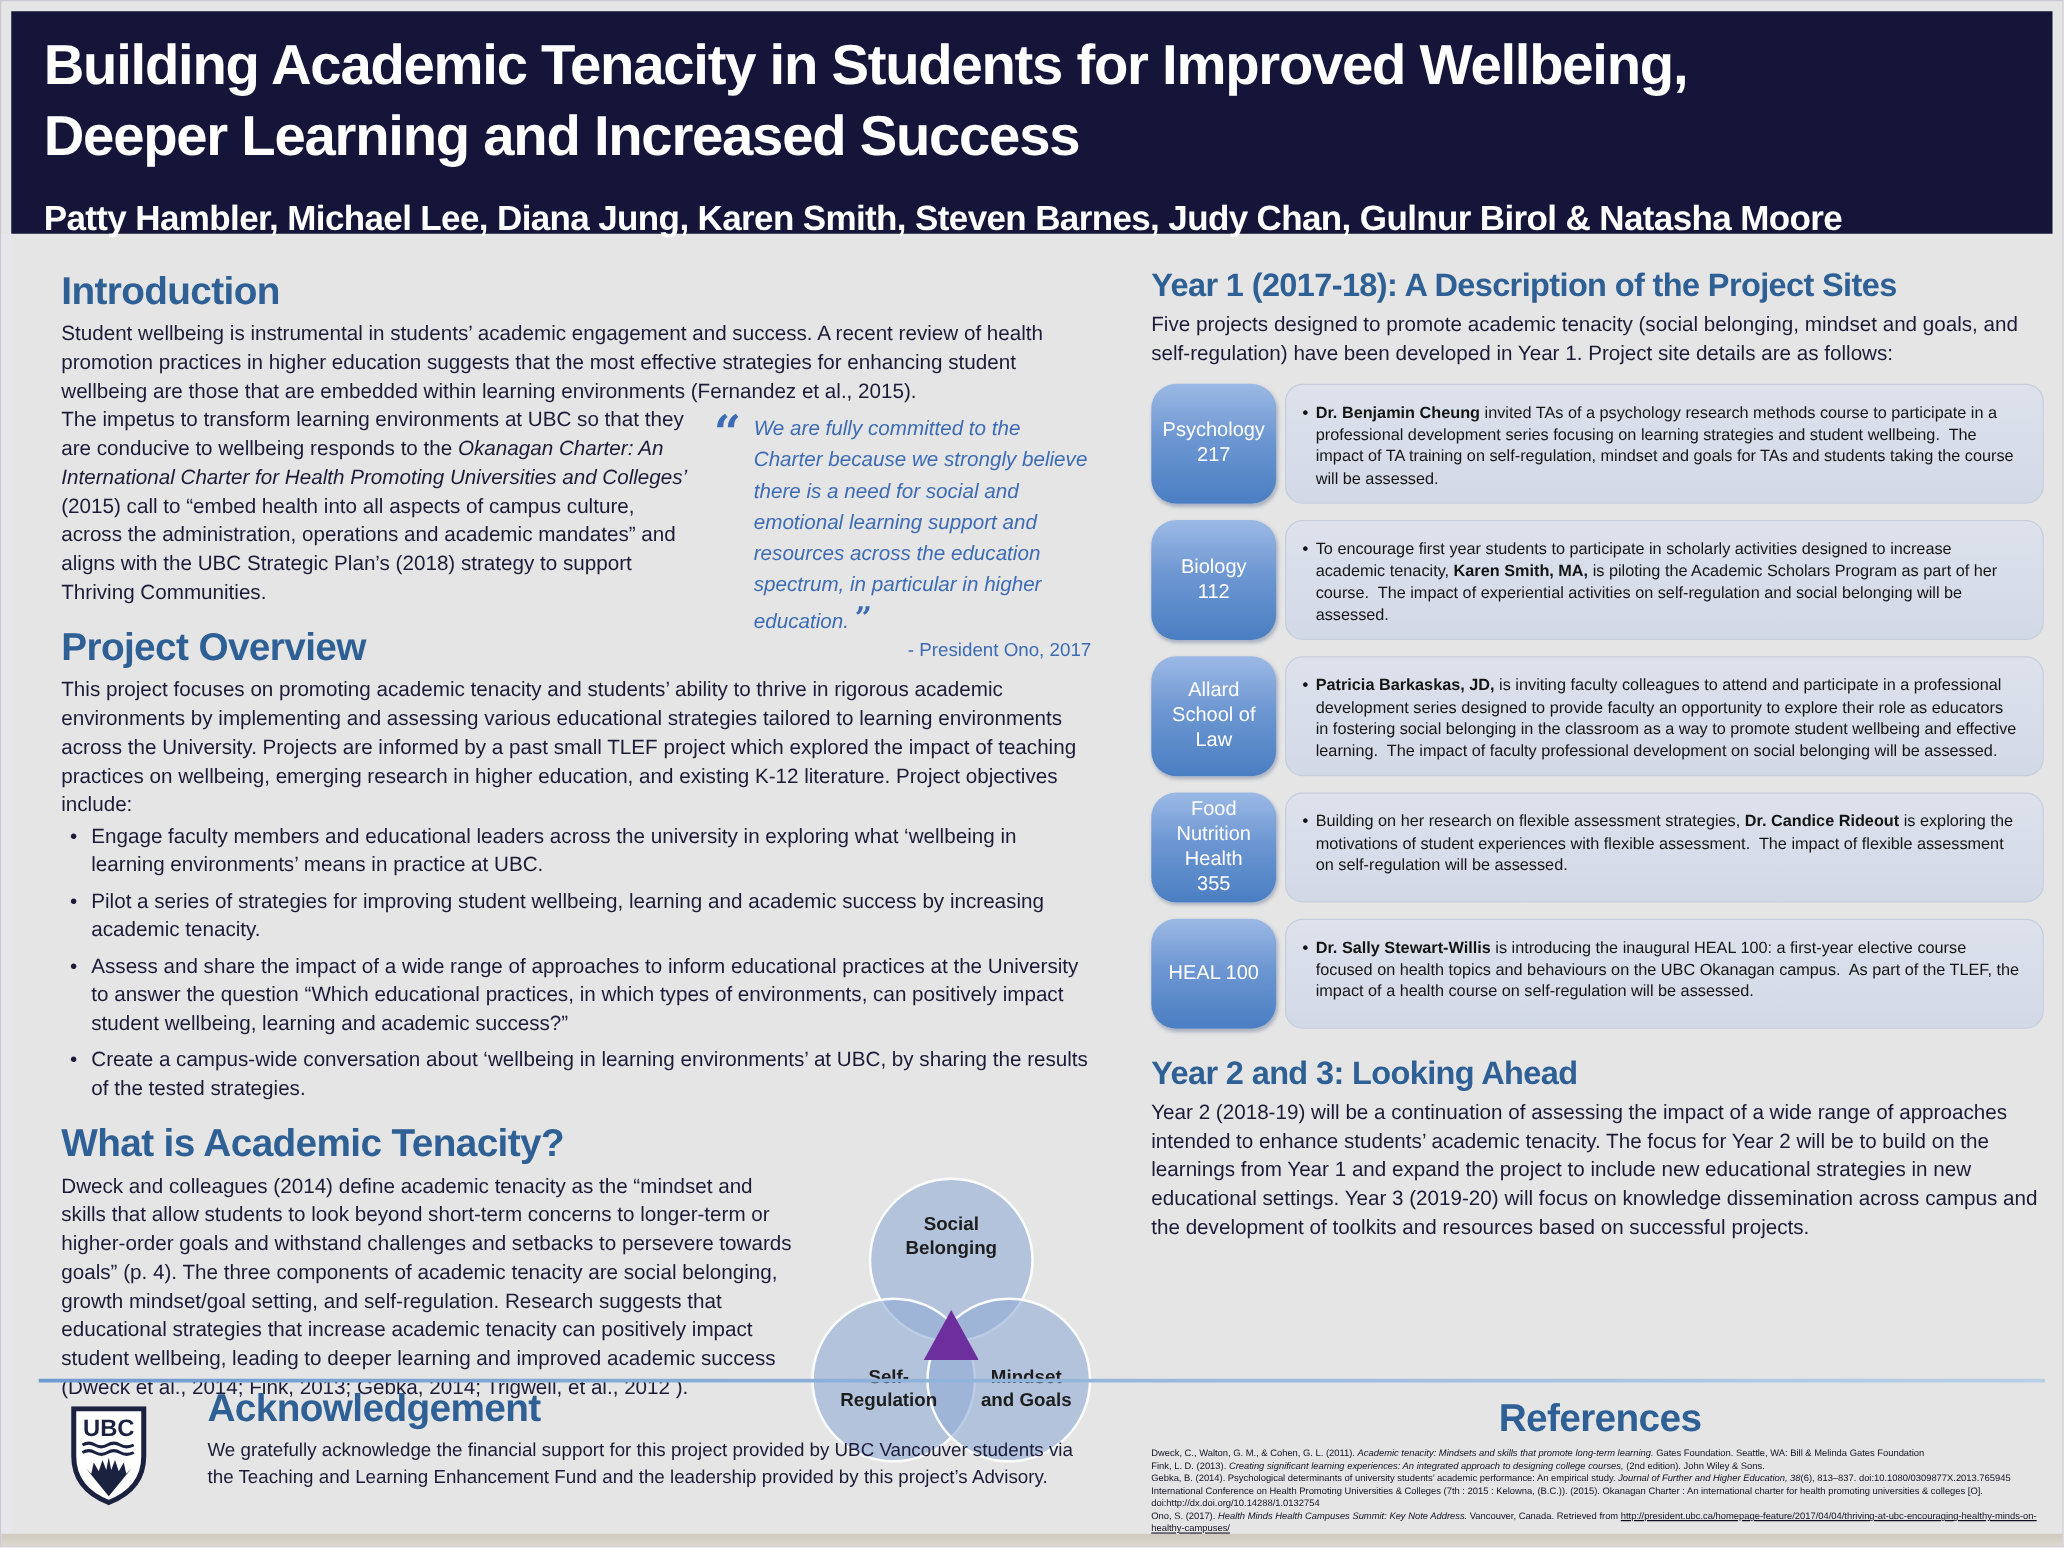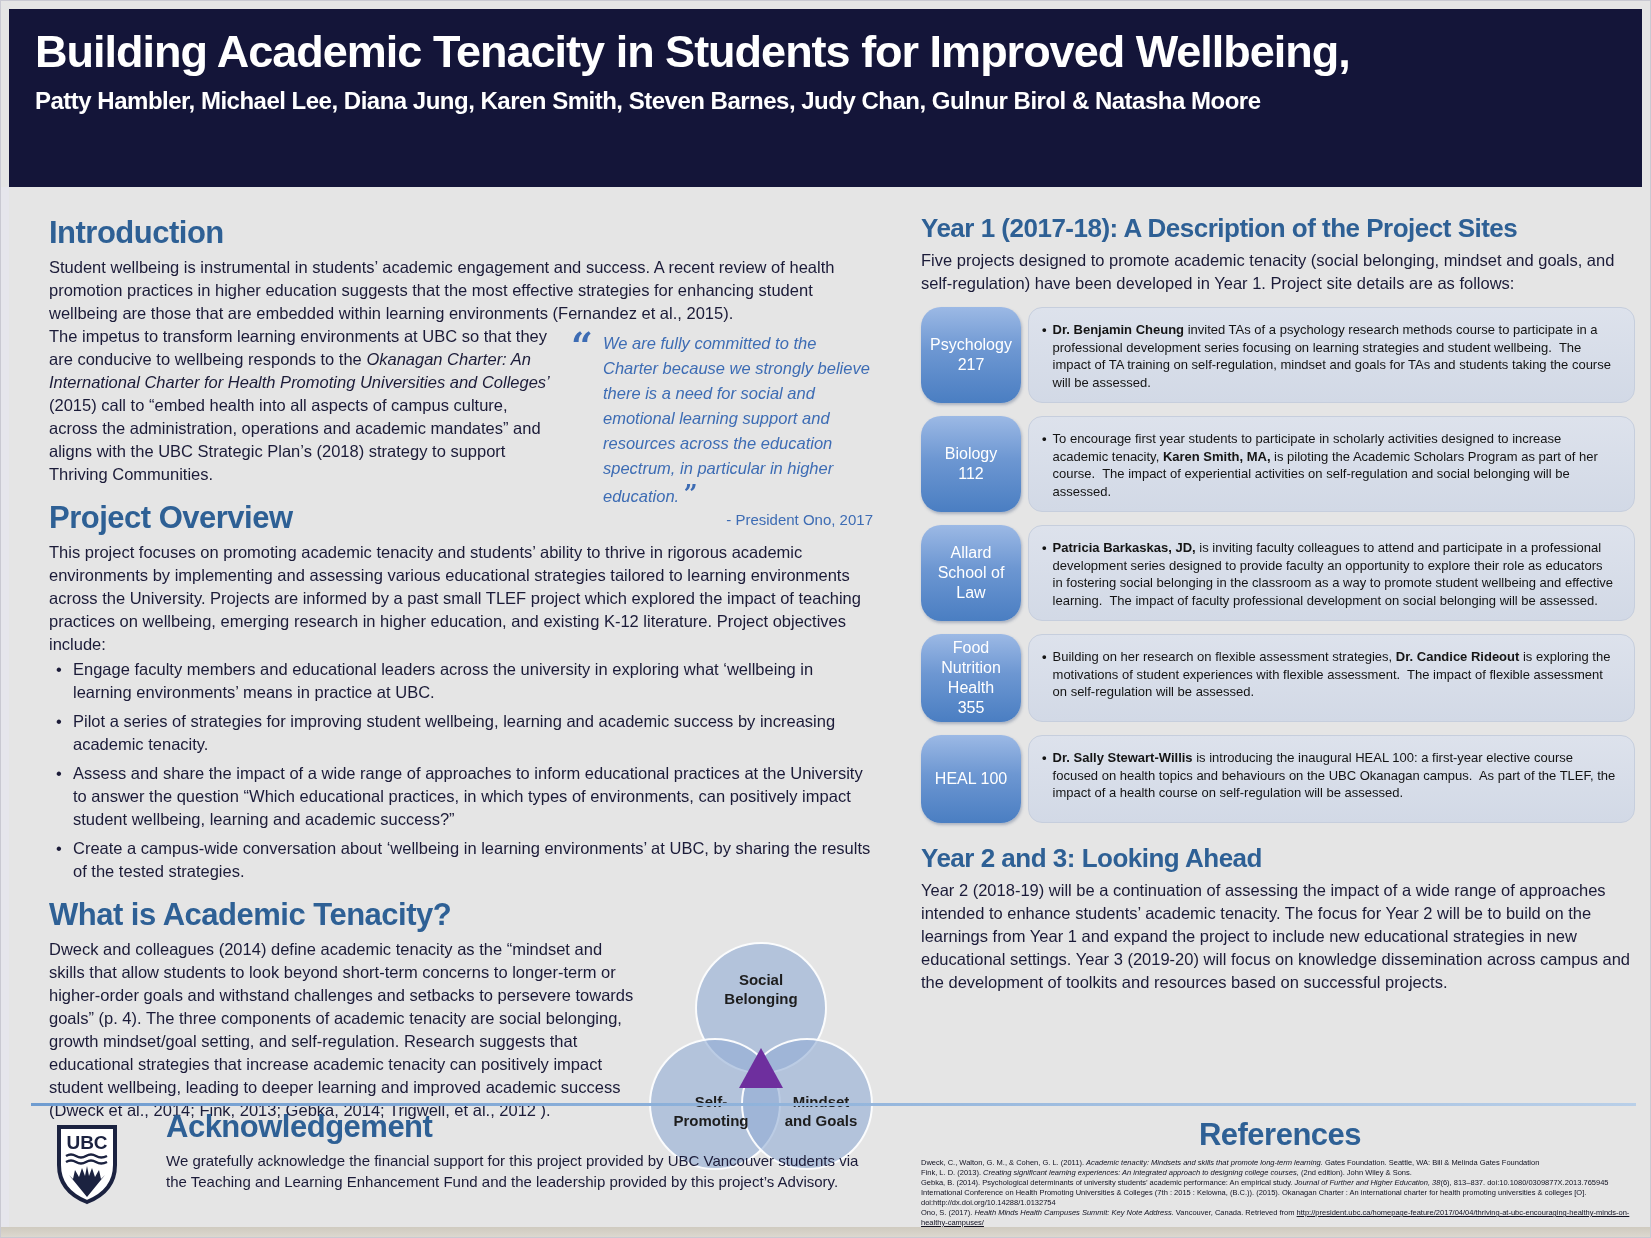--- a/index.html
+++ b/index.html
@@ -8,21 +8,21 @@
   .poster {
     position:relative; width:1651px; height:1238px; background:#e5e5e5;
     overflow:hidden; border:1px solid #c9c9d2;
   }
   
   .header {
     position:absolute; left:8px; right:8px; top:8px; height:178px;
     background:#141539; color:#ffffff; padding:14px 26px 0 26px;
   }
   .title-line { font-size:45px; font-weight:bold; letter-spacing:-1px; line-height:57px; }
-  .authors { font-size:24px; font-weight:bold; letter-spacing:-0.5px; margin-top:7px; }
+  .authors { font-size:28px; font-weight:bold; letter-spacing:-0.5px; margin-top:22px; }
   
   .col-left  { position:absolute; left:48px;  top:206px; width:824px;  color:#1b1b38; }
   .col-right { position:absolute; left:920px; top:202px; width:714px;  color:#1b1b38; }
   h2.sec { color:#2e6095; font-size:31px; font-weight:bold; letter-spacing:-0.5px; margin:14px 0 5px 0; }
   .col-right h2.sec { font-size:26px; }
   p.body { font-size:16.5px; line-height:23px; }
   
   .quote-box { float:right; width:300px; margin:6px 0 4px 18px; color:#3d6cb4; }
   .quote-inner { position:relative; padding-left:30px; }
   .quote-mark-open {
@@ -93,20 +93,21 @@
   .left-strip { position:absolute; left:0; top:186px; bottom:10px; width:8px; background:#e6e6ec; }
   b { font-weight:bold; } i { font-style:italic; } u { text-decoration:underline; }
 </style>
 </head>
 <body>
 
 <div class="poster">
 
   <div class="header">
     <div class="title-line">Building Academic Tenacity in Students for Improved Wellbeing,</div>
+    <div class="title-line">Deeper Learning and Increased Success</div>
     <div class="authors">Patty Hambler, Michael Lee, Diana Jung, Karen Smith, Steven Barnes, Judy Chan, Gulnur Birol &amp; Natasha Moore</div>
   </div>
 
   <div class="left-strip"></div>
 
   <div class="col-left">
 
     <h2 class="sec" style="margin-top:8px;">Introduction</h2>
     <p class="body">Student wellbeing is instrumental in students’ academic engagement and success. A recent review of health promotion practices in higher education suggests that the most effective strategies for enhancing student wellbeing are those that are embedded within learning environments (Fernandez et al., 2015).</p>
 
@@ -132,21 +133,21 @@
       <h2 class="sec">What is Academic Tenacity?</h2>
       <div>
         <div class="venn">
           <div class="circ c-top"></div>
           <div class="circ c-left"></div>
           <div class="circ c-right"></div>
           <div class="tri"></div>
           <div class="vlabel l-top">Social
 Belonging</div>
           <div class="vlabel l-left">Self-
-Promoting</div>
+Regulation</div>
           <div class="vlabel l-right">Mindset
 and Goals</div>
         </div>
         <p class="body">Dweck and colleagues (2014) define academic tenacity as the “mindset and skills that allow students to look beyond short-term concerns to longer-term or higher-order goals and withstand challenges and setbacks to persevere towards goals” (p. 4). The three components of academic tenacity are social belonging, growth mindset/goal setting, and self-regulation. Research suggests that educational strategies that increase academic tenacity can positively impact student wellbeing, leading to deeper learning and improved academic success (Dweck et al., 2014; Fink, 2013; Gebka, 2014; Trigwell, et al., 2012 ).</p>
       </div>
     </div>
   </div>
 
   <div class="col-right">
     <h2 class="sec" style="margin-top:10px;">Year 1 (2017-18): A Description of the Project Sites</h2>

